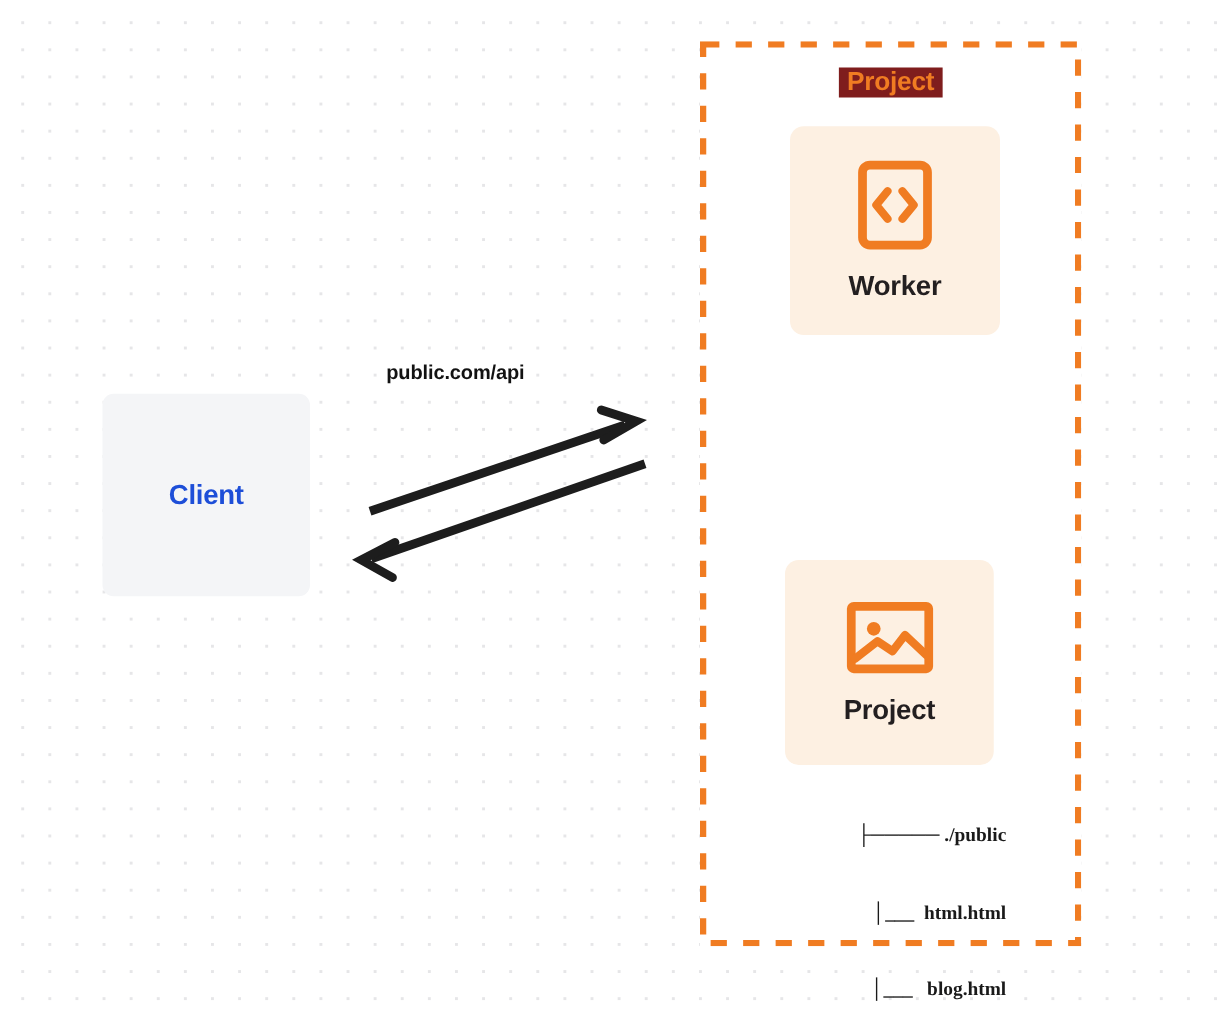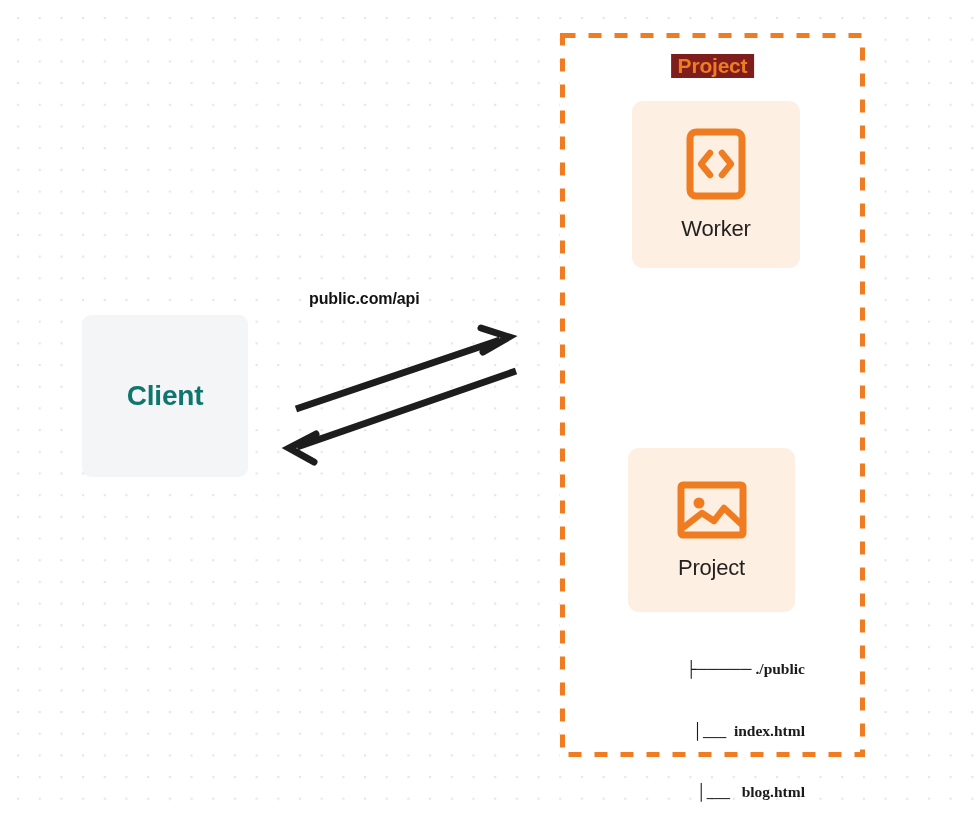--- a/index.html
+++ b/index.html
@@ -31,23 +31,23 @@
     top: 315px;
     width: 166px;
     height: 162px;
     background: #f4f5f7;
     border-radius: 9px;
     display: flex;
     align-items: center;
     justify-content: center;
   }
   #client-node .node-label {
-    font-size: 28px;
-    font-weight: bold;
-    color: #0f766e;
+    font-size: 22px;
+    font-weight: bold;
+    color: #1d4ed8;
     letter-spacing: -0.2px;
   }
 
   
   #arrows-layer {
     position: absolute;
     left: 0;
     top: 0;
     width: 980px;
     height: 818px;
@@ -123,21 +123,21 @@
     height: 164px;
   }
   .service-card .card-icon {
     display: block;
     line-height: 0;
   }
   #worker-card .card-icon { margin-bottom: 16px; }
   #assets-card .card-icon { margin-bottom: 15px; }
   .service-card .card-label {
     font-size: 22px;
-    font-weight: normal;
+    font-weight: bold;
     color: #231f20;
     letter-spacing: -0.2px;
   }
 
   
   #file-tree {
     position: absolute;
     left: 600px;
     top: 618px;
     width: 205px;
@@ -199,18 +199,18 @@
         <rect x="4" y="5" width="62" height="50" rx="2" ry="2" fill="none" stroke="#f07c22" stroke-width="7"></rect>
         <circle cx="22" cy="23" r="5.5" fill="#f07c22"></circle>
         <polyline points="7,47 25,33 37,41 47,28 64,44" fill="none" stroke="#f07c22" stroke-width="6.5" stroke-linecap="round" stroke-linejoin="round"></polyline>
       </svg>
     </span>
     <span class="card-label">Project</span>
   </div>
 
   <div id="file-tree">
     <span class="tree-row">├───── ./public</span>
-    <span class="tree-row">  │___  index.html</span>
+    <span class="tree-row">  │___  html.html</span>
     <span class="tree-row">  │___   blog.html</span>
     
   </div>
 
 </div>
 
 </body></html>

